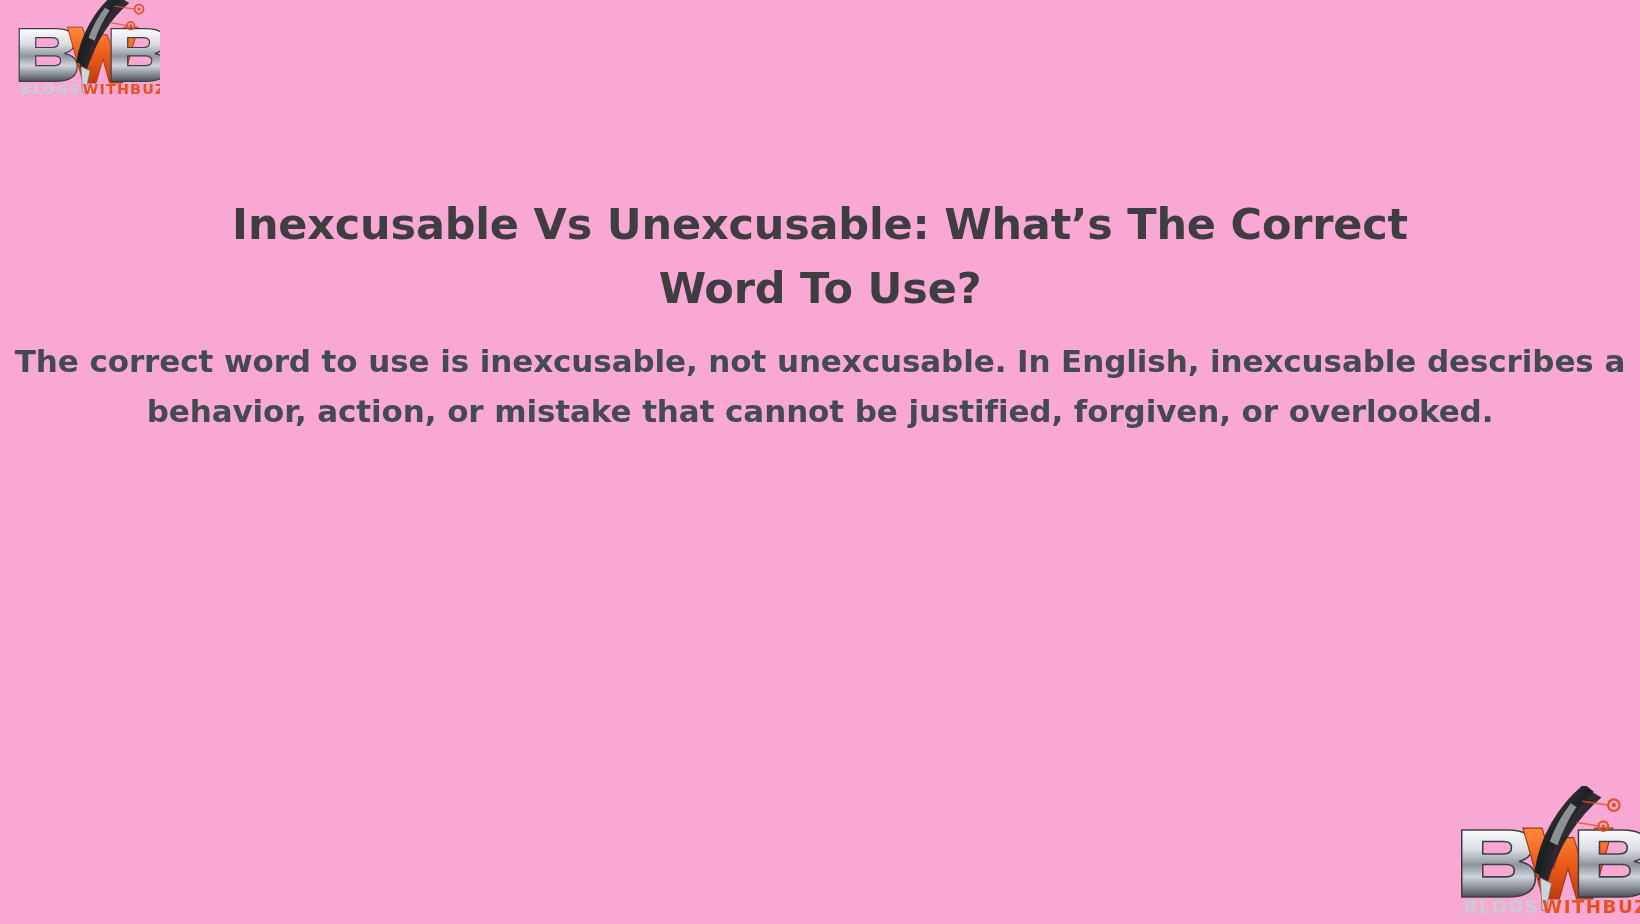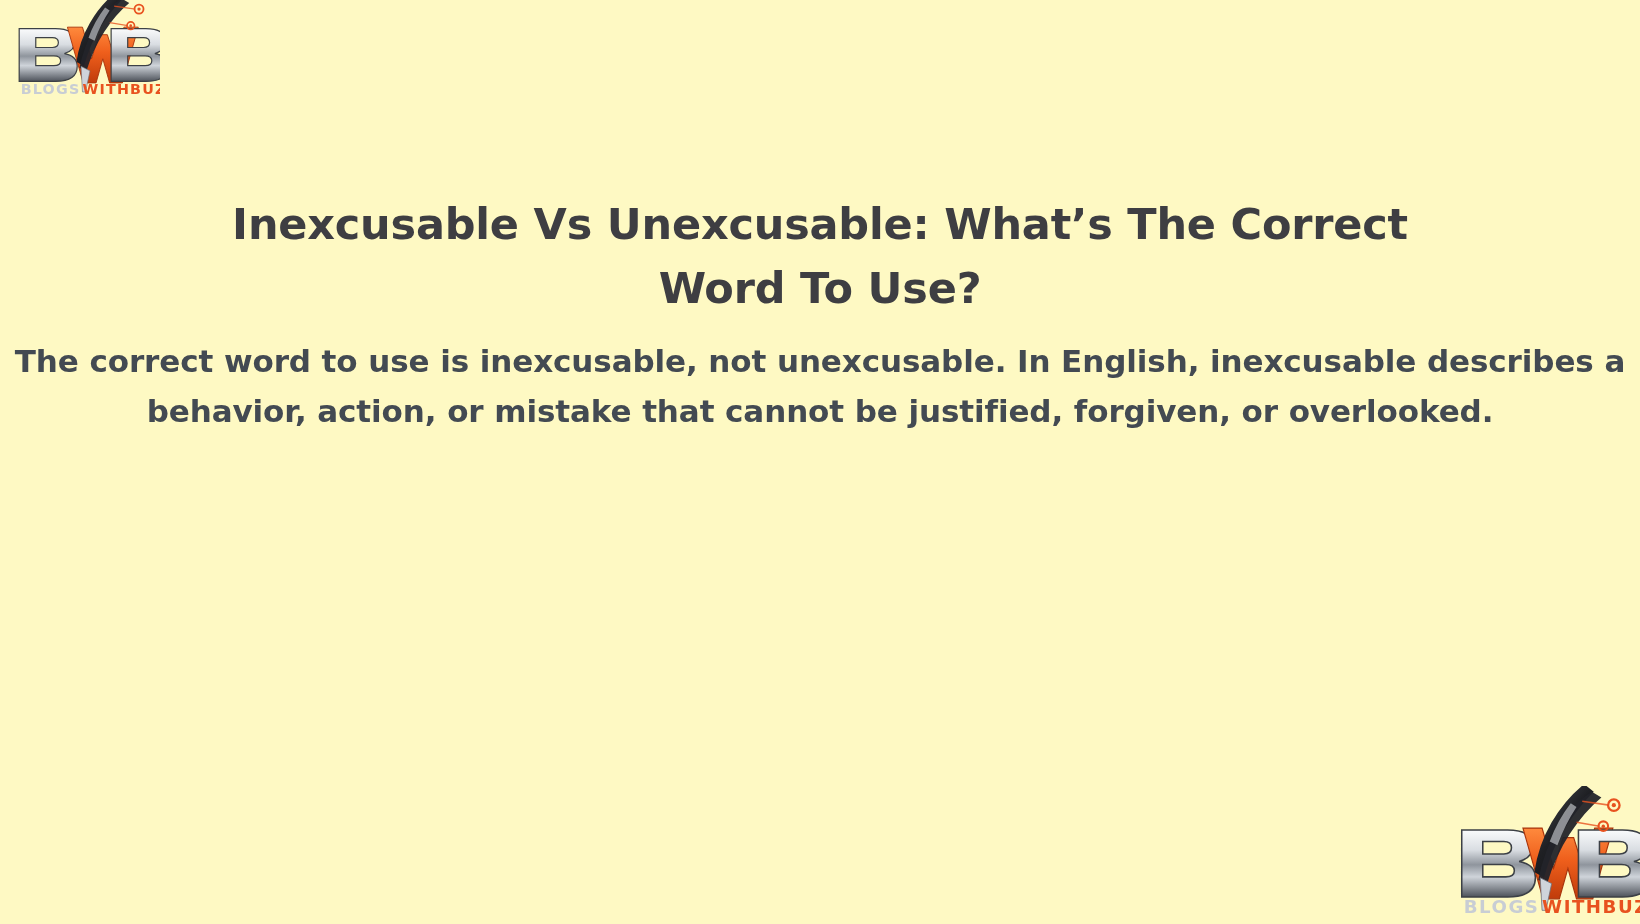--- a/index.html
+++ b/index.html
@@ -9,21 +9,21 @@
   body {
     width: 1640px;
     height: 924px;
     overflow: hidden;
     font-family: "DejaVu Sans", sans-serif;
   }
   .slide {
     position: relative;
     width: 1640px;
     height: 924px;
-    background: #fef9c3;
+    background: #f9a8d4;
     overflow: hidden;
   }
 
   
   .logo {
     position: absolute;
     display: block;
   }
   .logo-top {
     left: 8px;

